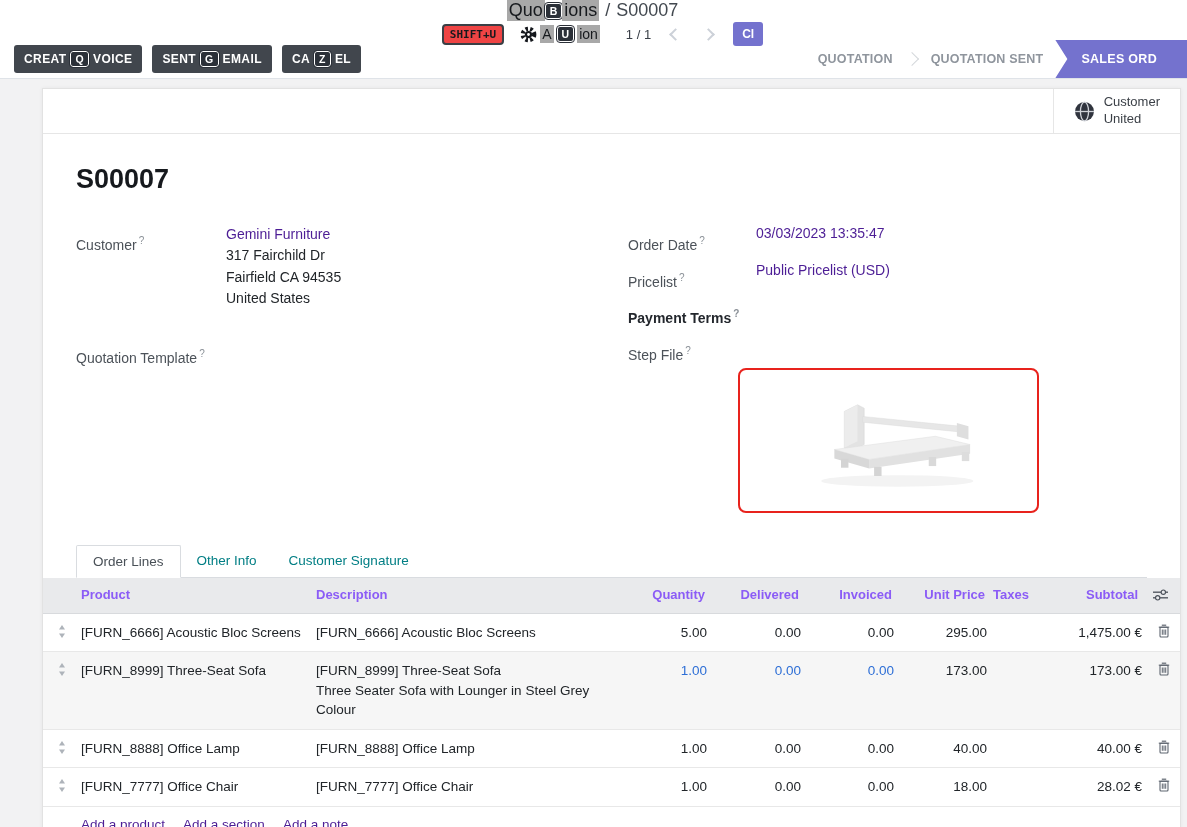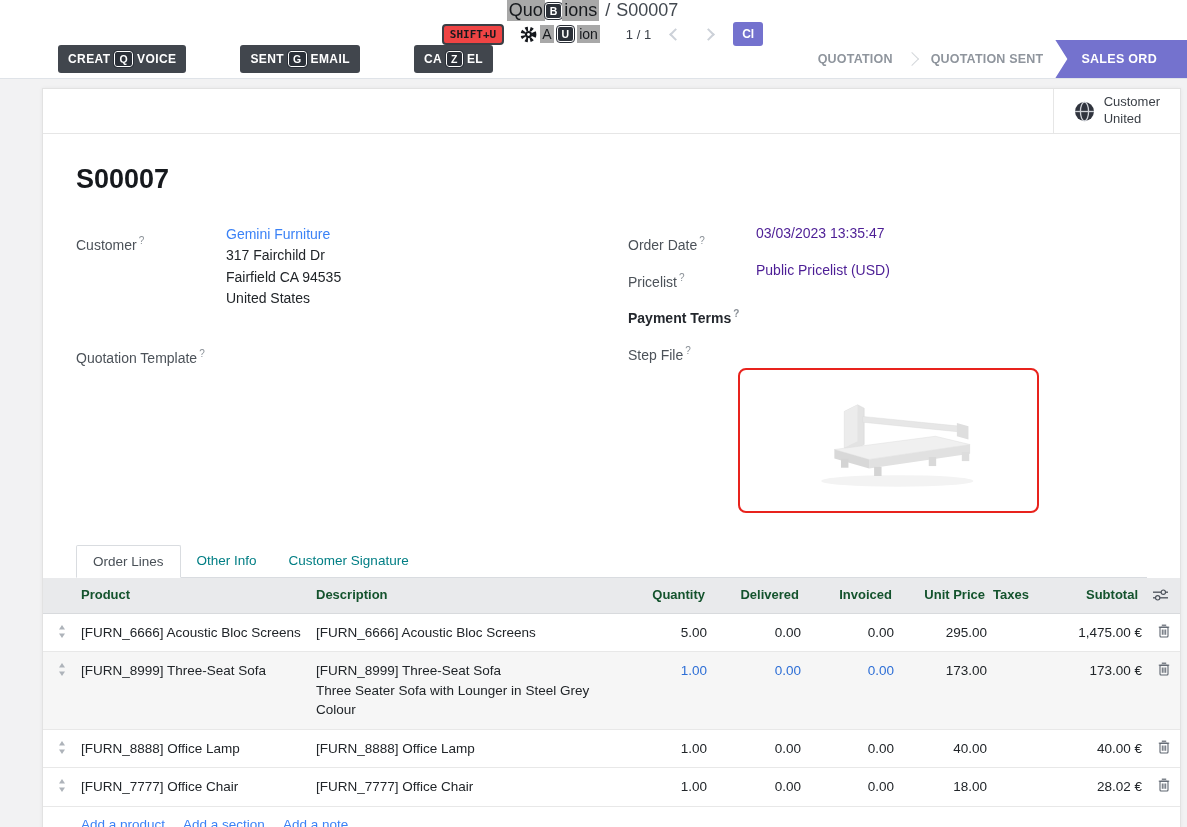--- a/index.html
+++ b/index.html
@@ -17,21 +17,21 @@
   .pager { font-size:13px; color:#3a4048; margin-left:10px; }
   .chev { display:inline-block; width:9px; height:9px; border-top:2px solid #ccd1d8; border-right:2px solid #ccd1d8; }
   .chev.left  { transform:rotate(-135deg); }
   .chev.right { transform:rotate(45deg); }
   .pager-btn { padding:4px; cursor:pointer; }
   .cutoff-btn { background:#7472ce; color:#fff; font-size:12px; font-weight:bold; padding:5px 9px; border-radius:3px; margin-right:-20px; white-space:nowrap; }
 
   
   .actionbar { height:39px; background:#fff; border-bottom:1px solid #dfe3e8; display:flex; align-items:stretch; justify-content:space-between; }
   .btn-group { display:flex; align-items:center; gap:10px; padding-left:14px; }
-  .o-btn { background:#41464d; color:#fff; border:none; border-radius:3px; font-family:"Liberation Sans",sans-serif; font-size:12px; font-weight:bold; letter-spacing:.4px; padding:6px 10px; cursor:pointer; display:flex; align-items:center; gap:4px;margin-left:44px; }
+  .o-btn { background:#41464d; color:#fff; border:none; border-radius:3px; font-family:"Liberation Sans",sans-serif; font-size:12px; font-weight:bold; letter-spacing:.4px; padding:6px 10px; cursor:pointer; display:flex; align-items:center; gap:4px; }
   .statusbar { display:flex; align-items:stretch; }
   .stage { display:flex; align-items:center; color:#8f959d; font-size:12.5px; font-weight:bold; letter-spacing:.2px; padding:0 12px; cursor:pointer; }
   .stage-sep { align-self:center; width:10px; height:10px; border-top:1px solid #d4d7db; border-right:1px solid #d4d7db; transform:rotate(45deg); margin:0 2px; }
   .stage-active { display:flex; align-items:center; background:#7472ce; color:#fff; font-size:12.5px; font-weight:bold; letter-spacing:.3px; padding:0 70px 0 26px; margin-right:-40px; clip-path:polygon(0 0,100% 0,100% 100%,0 100%,12px 50%); cursor:pointer; white-space:nowrap; }
 
   
   .sheet-wrap { padding:9px 6px 0 42px; }
   .sheet { background:#fff; border:1px solid #e2e2e2; box-shadow:0 0 4px rgba(0,0,0,.05); min-height:726px; }
   .sheet-head { height:45px; border-bottom:1px solid #e6e6e6; display:flex; justify-content:flex-end; }
   .cust-preview { display:flex; align-items:center; gap:9px; padding:0 20px; border-left:1px solid #e6e6e6; cursor:pointer; }
@@ -42,34 +42,34 @@
   
   .form-grid { display:flex; }
   .form-col-left { flex:0 0 552px; }
   .form-col-right { flex:1; }
   .frow { display:flex; margin-bottom:9px; }
   .flabel { flex:0 0 150px; font-size:14px; color:#4c5259;margin-top:10px; }
   .form-col-right .flabel { flex:0 0 128px; }
   .flabel.bold { font-weight:bold; color:#23272d; }
   .fvalue { font-size:14px; color:#4c1d95; }
   sup.help { color:#8a9097; font-size:10px; margin-left:2px; }
-  .link { color:#3b82f6; cursor:pointer; text-decoration:none; }
+  .link { color:#4c1d95; cursor:pointer; text-decoration:none; }
   .addr { font-size:14px; color:#212529; line-height:1.55; margin-top:2px; }
   .tmpl-row { margin-top:28px; }
   .stepfile-box { margin:-4px 0 0 110px; width:301px; height:145px; border:2px solid #e8231d; border-radius:8px; background:#fff; display:flex; align-items:center; justify-content:center; cursor:pointer; }
 
   
   .tabs { display:flex; border-bottom:1px solid #d9dce0; margin-top:32px; padding:0 0 0 0; }
   .tab { font-size:13.5px; padding:8px 16px; cursor:pointer; color:#017e84; }
   .tab.active { color:#495057; background:#fff; border:1px solid #d9dce0; border-bottom:1px solid #fff; margin-bottom:-1px; border-radius:2px 2px 0 0; }
 
   
   .olist { margin:0 -33px; }
   .tr { display:grid; grid-template-columns:38px 235px 305px 92px 94px 93px 93px 48px 105px 36px; align-items:start; border-bottom:1px solid #e8e8e8; font-size:13.5px; }
-  .tr.thead { background:#e9eaec; border-bottom:1px solid #d8dadd; font-size:13px; font-weight:bold; color:#14532d; align-items:center; min-height:36px; }
+  .tr.thead { background:#e9eaec; border-bottom:1px solid #d8dadd; font-size:13px; font-weight:bold; color:#8b5cf6; align-items:center; min-height:36px; }
   .td { padding:9px 8px 9px 0; line-height:1.45; }
   .thead .td { padding:0 8px 0 0; }
   .c-num { text-align:right; padding-right:6px; }
   .c-tax { padding-left:10px; }
   .c-sub { text-align:right; padding-right:4px; }
   .c-icon { display:flex; justify-content:center; padding-top:10px; }
   .thead .c-icon { padding-top:0; }
   .drag { display:flex; justify-content:center; padding-top:11px; cursor:grab; }
   .tr.active-row { background:#f6f6f6; }
   .tr.active-row .blue { color:#2e6fd6; }

